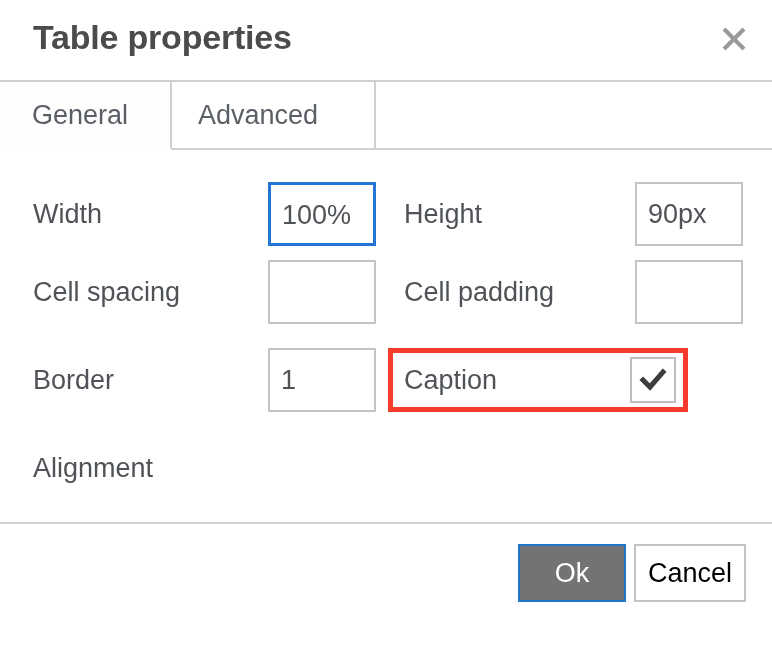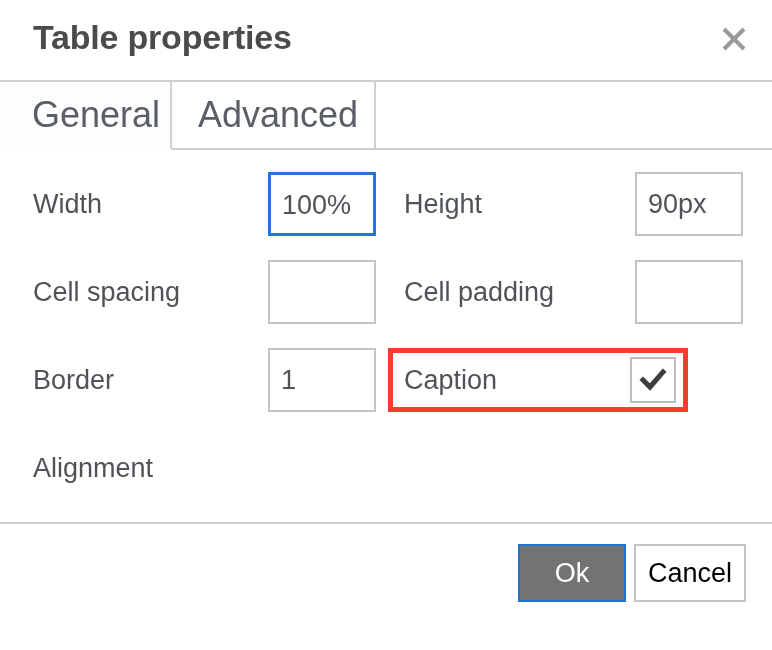--- a/index.html
+++ b/index.html
@@ -63,21 +63,21 @@
     border-top: 2px solid #cfcfcf;
     box-sizing: border-box;
     display: flex;
     align-items: stretch;
   }
   .tab {
     position: relative;
     box-sizing: border-box;
     display: flex;
     align-items: center;
-    font-size: 36px;
+    font-size: 27px;
     color: #5a5f66;
     cursor: pointer;
     background: #ffffff;
     padding: 12px 26px;
     border-bottom: 2px solid #cfcfcf;
   }
   .tab-general {
     width: 172px;
     padding-left: 32px;
     background: #fdfdfd;
@@ -100,21 +100,21 @@
     height: 372px;
     box-sizing: border-box;
   }
 
   .form-row {
     position: absolute;
     left: 0;
     right: 0;
     height: 64px;
   }
-  .row-size      { top: 22px; }
+  .row-size      { top: 32px; }
   .row-cell      { top: 110px; }
   .row-border    { top: 198px; }
   .row-alignment { top: 286px; }
 
   .field-label {
     position: absolute;
     font-size: 27px;
     color: #4f5358;
     line-height: 64px;
     white-space: nowrap;

